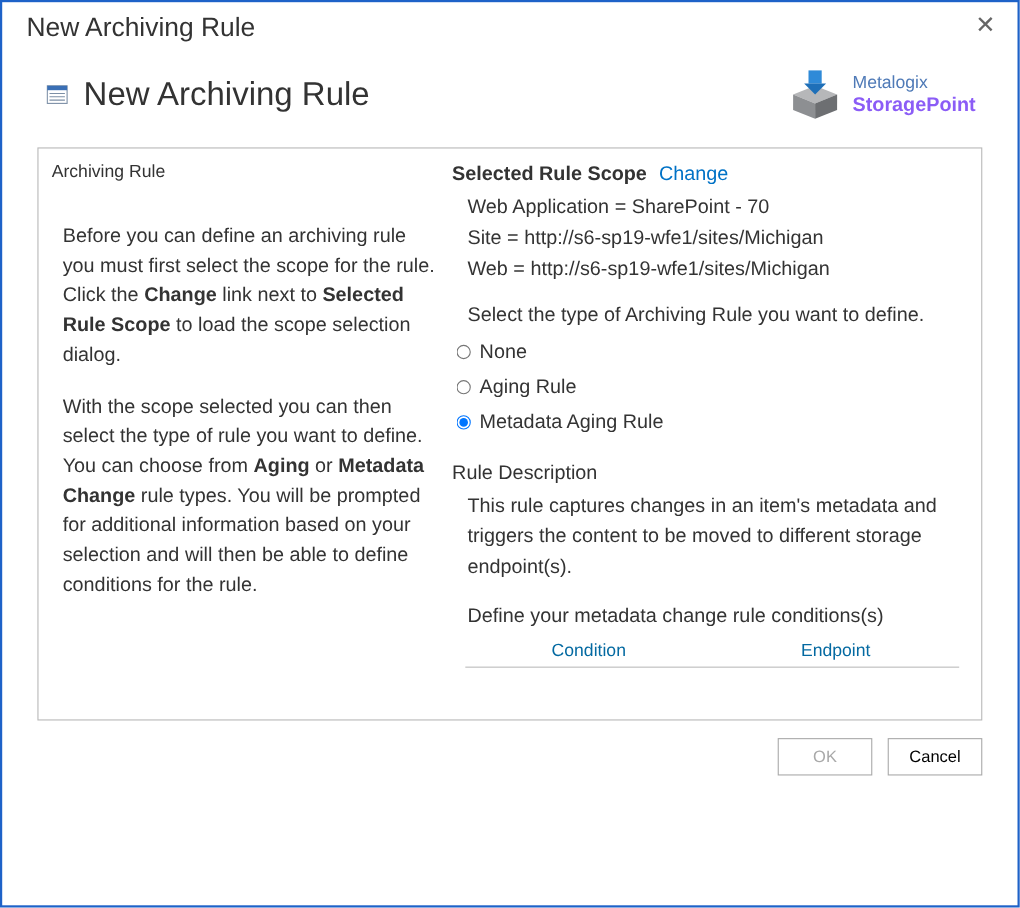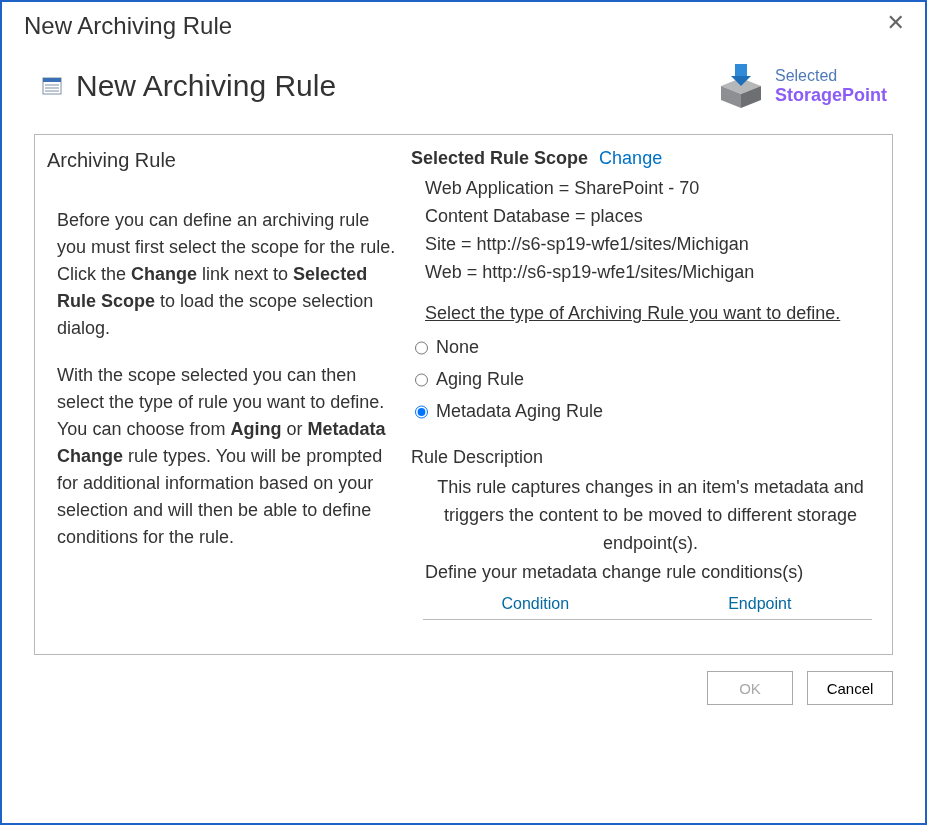--- a/index.html
+++ b/index.html
@@ -78,21 +78,21 @@
     background:#f0f0f0; height:18px; display:block;
   }
   .left-col {
     flex: 0 0 348px;
     font-size: 18px;
     font-weight: 300;
     line-height: 1.5;
     color: #333;
   }
   .left-col .section-title {
-    font-size: 20px;
+    font-size: 16px;
     margin: 0 0 4px -2px;
     font-weight: 300;
   }
   .left-body { padding-left: 8px; margin-top: 32px; }
   .left-col b { font-weight:600; }
   .right-col {
     flex: 1;
     font-size: 18px;
     font-weight: 300;
     line-height: 1.55;
@@ -103,25 +103,25 @@
     margin-bottom: 2px;
   }
   .right-col .scope-hdr .chg-link {
     font-weight: 300;
     color: #0072c6;
     cursor: pointer;
     margin-left: 6px;
   }
   .scope-lines { padding-left: 14px; margin-bottom: 14px; }
   .ruledef-hdr { font-weight:600; margin-bottom:0; }
-  .ruledef-sub { padding-left:14px; margin: 2px 0 6px 0; text-decoration: underline; }
+  .ruledef-sub { padding-left:14px; margin: 2px 0 6px 0; }
   .radio-row { padding-left:4px; display:flex; gap:4px; margin:4px 0; }
   .radio-row input { margin:0 4px 0 0; }
   .ruledesc-hdr { margin-top:18px; }
-  .ruledesc-body { padding-left:14px; margin-top:2px;text-align:center; }
+  .ruledesc-body { padding-left:14px; margin-top:2px; }
   .cond-hdr-row {
     display:flex;
     border-bottom:1px solid #bbb;
     margin: 4px 4px 0 12px;
     font-size:16px;
     color:#0369a1;
   }
   .cond-hdr-row > div { flex:1; text-align:center; padding:2px 0; }
   .button-row {
     display:flex;
@@ -161,21 +161,21 @@
   </div>
   <div class="brand">
     <svg width="48" height="48" viewBox="0 0 48 48">
       <polygon points="24,16 44,24 24,32 4,24" fill="#b6b7b9"></polygon>
       <polygon points="4,24 24,32 24,46 4,38" fill="#8d8f92"></polygon>
       <polygon points="44,24 24,32 24,46 44,38" fill="#6d6f72"></polygon>
       <rect x="18" y="2" width="12" height="12" fill="#2f8ad8"></rect>
       <polygon points="14,14 34,14 24,24" fill="#1e6fb8"></polygon>
     </svg>
     <div class="brand-text">
-      <div class="b1">Selected</div>
+      <div class="b1">Metalogix</div>
       <div class="b2">StoragePoint</div>
     </div>
   </div>
 </div>
 
 <div class="content-frame">
   <div class="content-inner">
     <div class="left-col">
       <div class="section-title">Archiving Rule</div>
       <div class="left-body">
@@ -188,21 +188,20 @@
       </div>
     </div>
 
     <div class="right-col">
       <div class="scope-hdr">
         <span>Selected Rule Scope</span>
         <span class="chg-link">Change</span>
       </div>
       <div class="scope-lines">
         <div>Web Application = SharePoint - 70</div>
-        <div>Content Database = places</div>
         <div>Site = http://s6-sp19-wfe1/sites/Michigan</div>
         <div>Web = http://s6-sp19-wfe1/sites/Michigan</div>
       </div>
 
       <div class="ruledef-sub">Select the type of Archiving Rule you want to define.</div>
       <label class="radio-row">
         <input type="radio" name="rt" style="">
         <span>None</span>
       </label>
       <label class="radio-row">
@@ -210,21 +209,21 @@
         <span>Aging Rule</span>
       </label>
       <label class="radio-row">
         <input type="radio" name="rt" checked="" style="">
         <span>Metadata Aging Rule</span>
       </label>
 
       <div class="ruledesc-hdr">Rule Description</div>
       <div class="ruledesc-body">This rule captures changes in an item's metadata and triggers the content to be moved to different storage endpoint(s).</div>
 
-      <div style="padding-left:14px; margin-top:1px">Define your metadata change rule conditions(s)</div>
+      <div style="padding-left:14px; margin-top:16px">Define your metadata change rule conditions(s)</div>
       <div class="cond-hdr-row">
         <div>Condition</div>
         <div>Endpoint</div>
       </div>
 
     </div>
   </div>
 </div>
 
 <div class="button-row">

